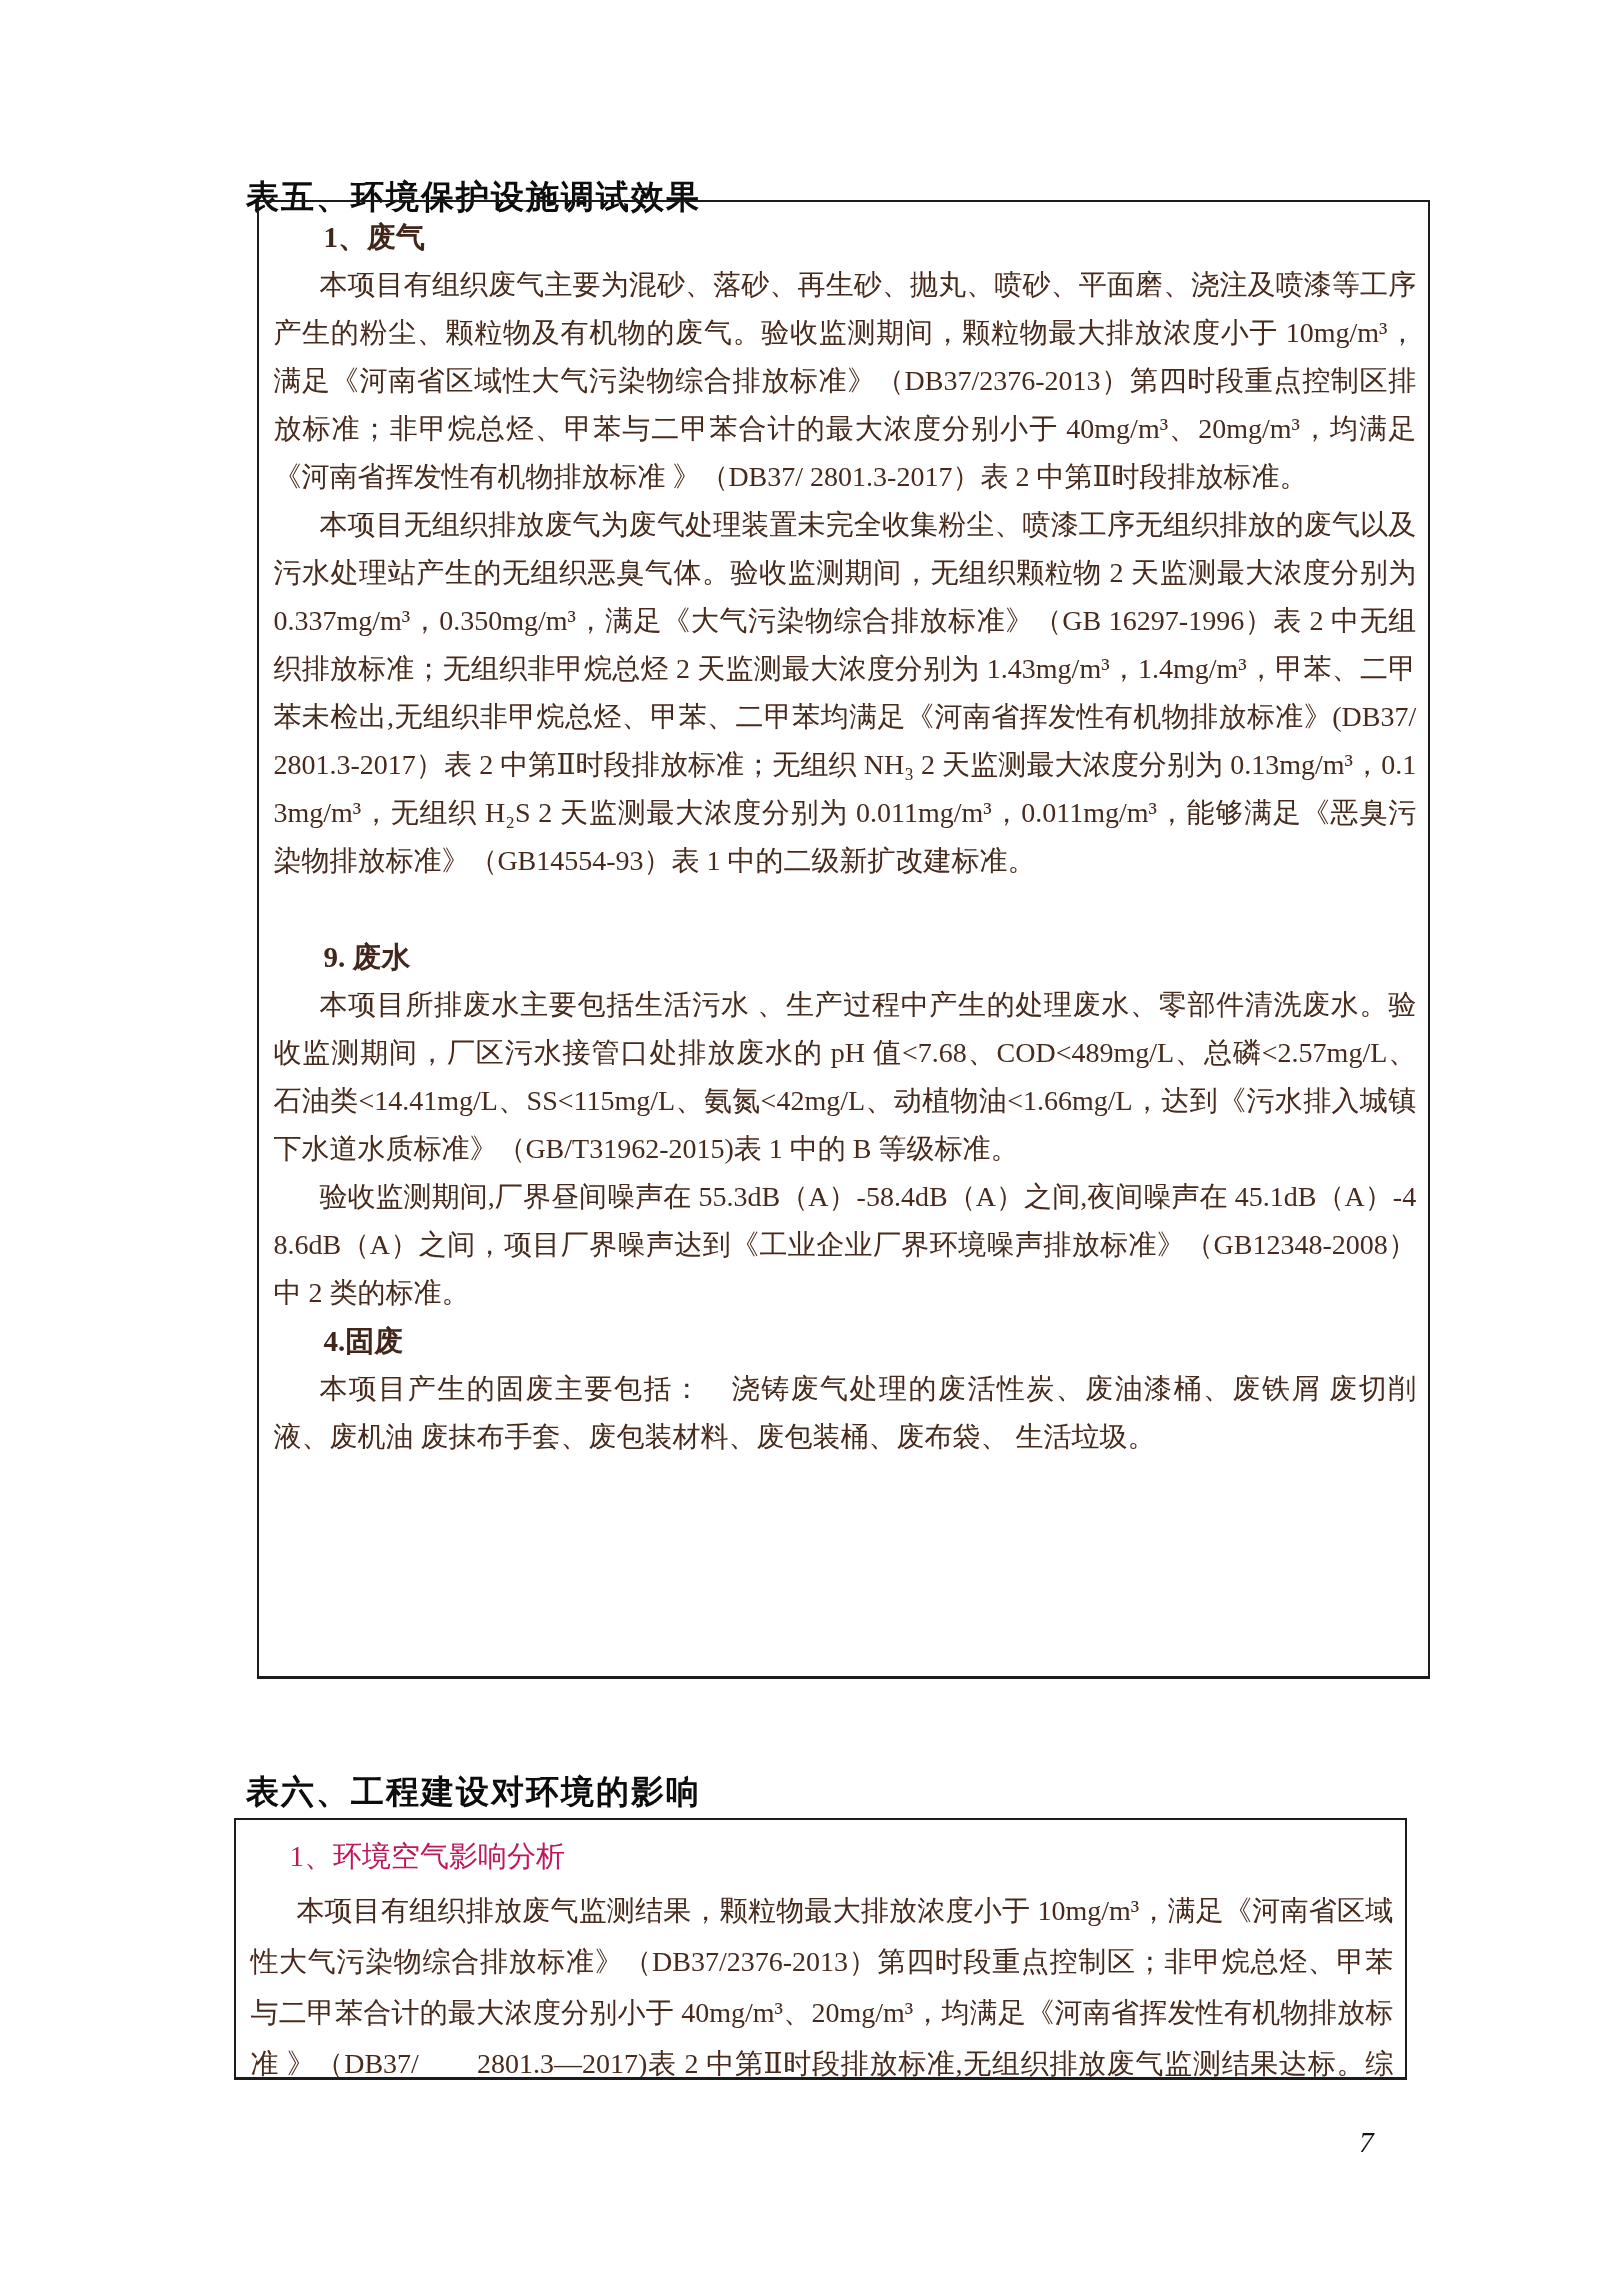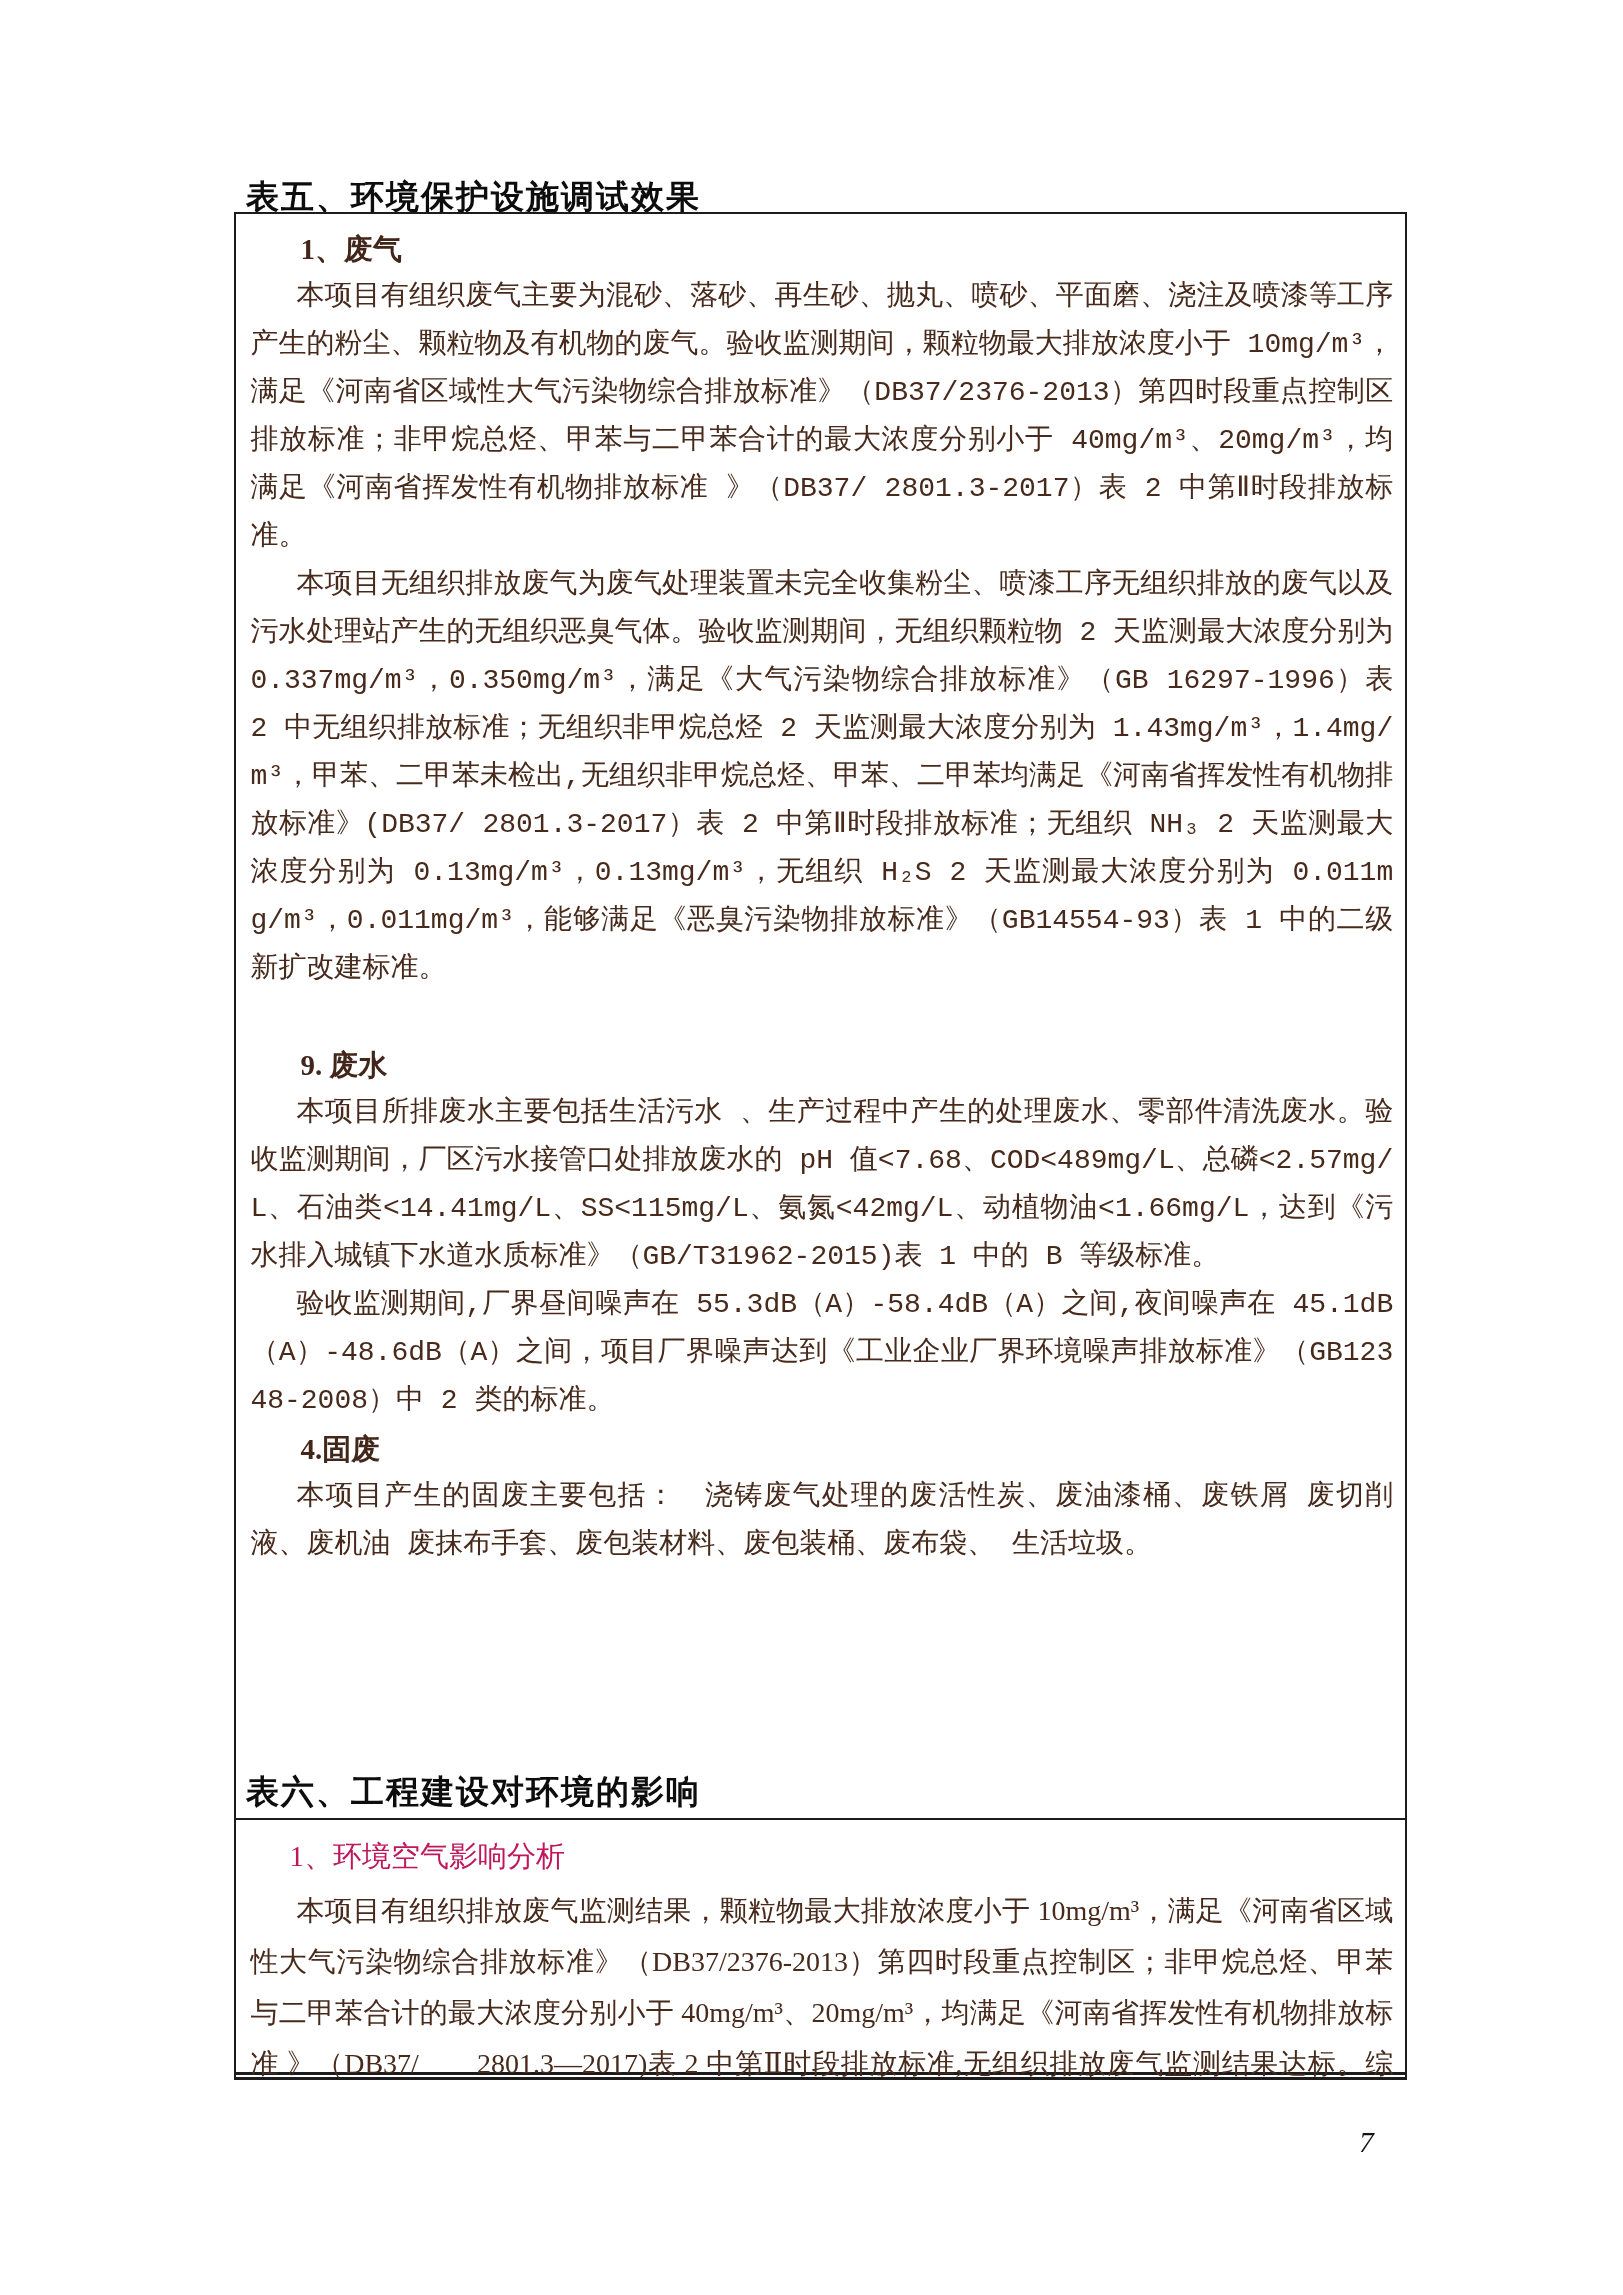--- a/index.html
+++ b/index.html
@@ -28,38 +28,37 @@
     position: absolute;
     left: 234px;
     width: 1173px;
     border: 2px solid #1c1c1c;
     box-sizing: border-box;
     padding: 10.5px 11.8px 0 14.4px;
     overflow: hidden;
     color: #472a1b;
     font-size: 28px;
   }
-  #table5-box { top: 212px; height: 1863px; border-bottom-width: 3.3px; }
+  #table5-box { top: 200px; height: 1479px; border-bottom-width: 3.3px; margin-left: 23px; }
   #table6-box { top: 1818px; height: 262px; border-bottom-width: 3.3px; }
   #table5-box .sec-heading {
     font-weight: bold;
     color: #42261a;
     padding-left: 50px;
     line-height: 48px;
     margin: 0;
     font-size: 29px;
   }
   #table5-box .sec-gap { margin-top: 48px; }
   #table5-box p.body-par {
     margin: 0;
     text-align: justify;
     text-indent: 46px;
     line-height: 48px;
     word-break: break-all;
-    font-family: Liberation Mono, monospace;
   }
   #table6-box .sec-heading {
     font-weight: normal;
     color: #be185d;
     padding-left: 39px;
     line-height: 51px;
     margin: 0 0 3.9px 0;
     font-size: 29px;
   }
   #table6-box p.body-par {

